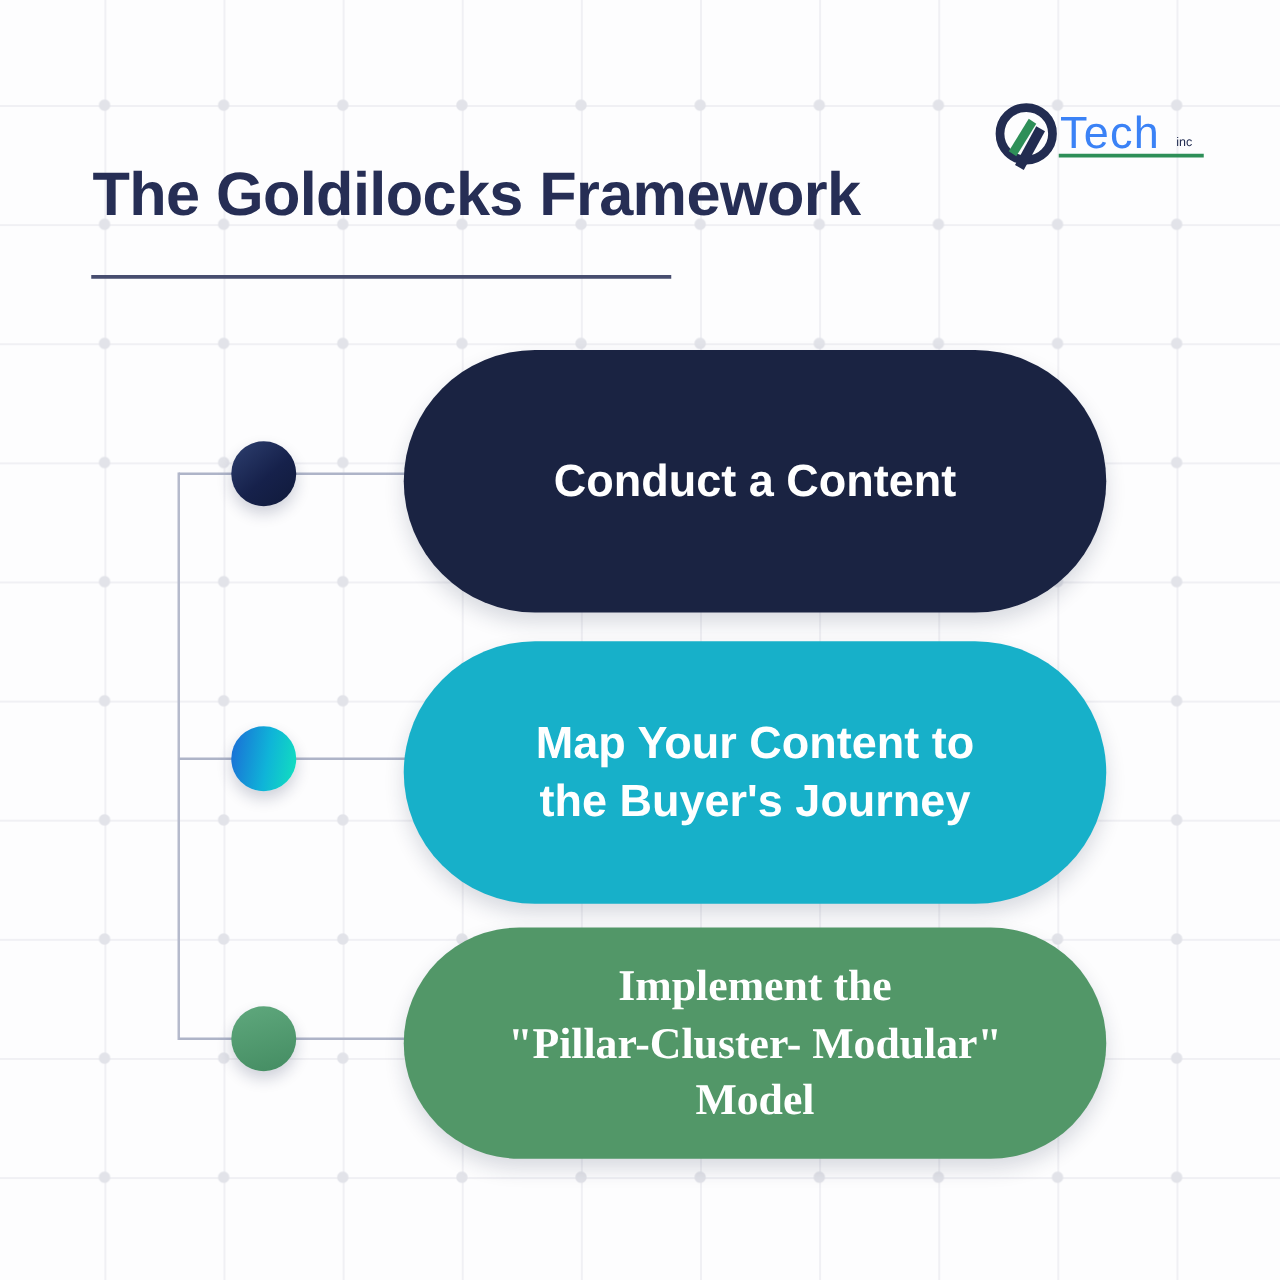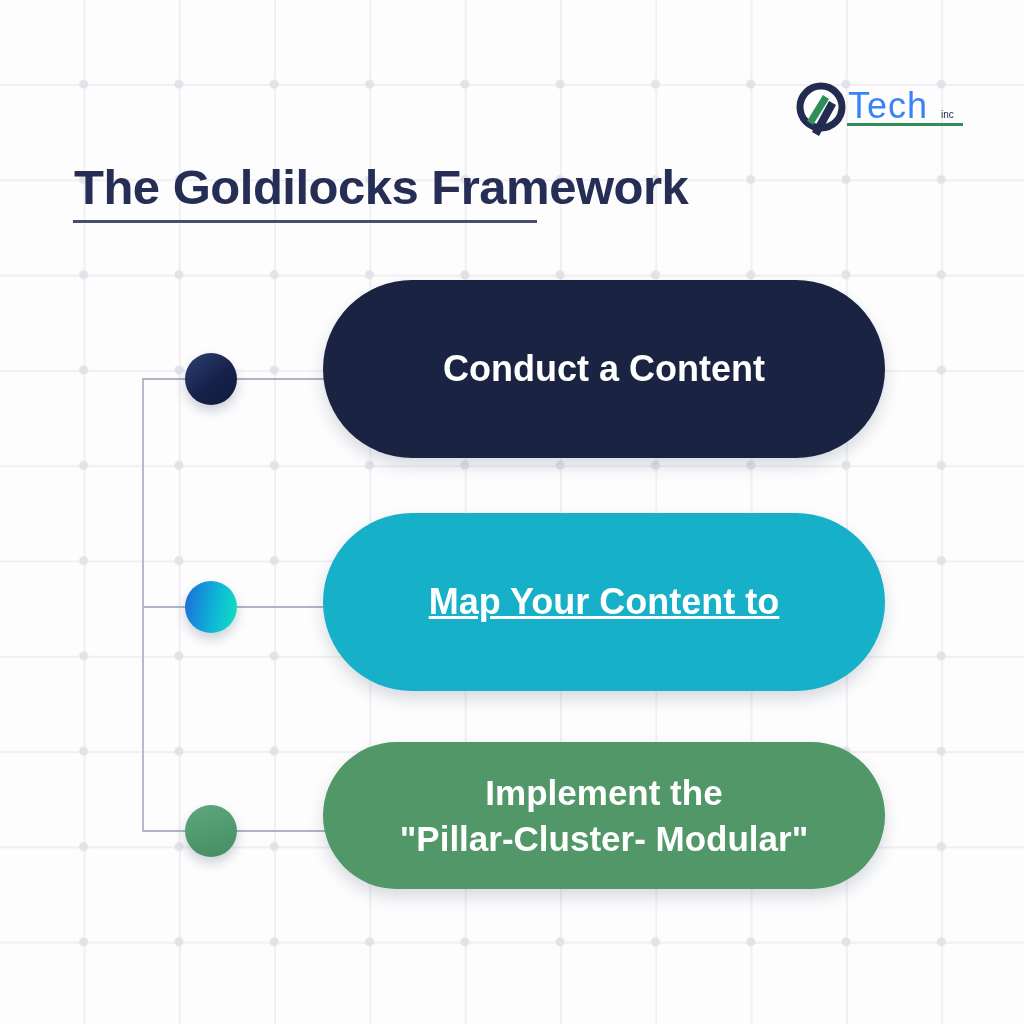--- a/index.html
+++ b/index.html
@@ -18,21 +18,20 @@
   }
   .abs{position:absolute;}
 
   
   .title{
     left:74px;top:128px;
     font-size:49px;font-weight:bold;
     letter-spacing:-0.5px;
     color:#262e55;
     white-space:nowrap;
-    margin-top:31px;
   }
   .title-underline{
     left:73px;top:220px;
     width:464px;height:3px;
     background:#474d6f;
   }
 
   
   .logo{left:795px;top:78px;width:175px;height:70px;}
   .logo-q{position:absolute;left:0;top:2px;}
@@ -64,31 +63,31 @@
 
   .dot{
     width:52px;height:52px;border-radius:50%;
     left:185px;
     box-shadow:0 6px 12px rgba(20,30,70,0.2);
   }
   .d1{top:353px;} .d2{top:581px;} .d3{top:805px;}
 
   
   .pill{
-    left:323px;width:562px;height:178px;
+    left:323px;width:562px;height:210px;
     border-radius:110px;
     display:flex;flex-direction:column;
     align-items:center;justify-content:center;
     text-align:center;
     color:#ffffff;
     font-size:36px;font-weight:bold;
     line-height:1.3;
     box-shadow:0 8px 16px rgba(25,35,66,0.16);
   }
-  .p1{top:280px;} .p2{top:513px;} .p3{top:742px;height:147px;font-size:35px;}
+  .p1{top:280px;} .p2{top:513px;} .p3{top:742px;height:185px;font-size:35px;font-family:Liberation Serif, serif;}
   .pill-line{white-space:nowrap;}
 </style>
 </head>
 <body>
 
 <div class="abs title">The Goldilocks Framework</div>
 <div class="abs title-underline"></div>
 
 <div class="abs logo">
   <svg class="logo-q" width="56" height="64" viewBox="0 0 56 64">
@@ -107,20 +106,22 @@
 <div class="abs h-line h3"></div>
 
 <div class="abs dot d1" style="background: linear-gradient(140deg, rgb(46, 64, 112) 0%, rgb(22, 33, 75) 55%, rgb(16, 26, 58) 100%);"></div>
 <div class="abs dot d2" style="background: linear-gradient(100deg, rgb(26, 113, 214) 5%, rgb(15, 180, 216) 55%, rgb(18, 226, 189) 100%);"></div>
 <div class="abs dot d3" style="background: linear-gradient(165deg, rgb(95, 168, 125) 0%, rgb(68, 140, 98) 100%);"></div>
 
 <div class="abs pill p1" style="background: rgb(26, 35, 66);">
   <div class="pill-line">Conduct a Content</div>
 </div>
 
-<div class="abs pill p2" style="background: rgb(23, 176, 201); text-decoration: underline;">
+<div class="abs pill p2" style="background: rgb(23, 176, 201);">
   <div class="pill-line">Map Your Content to</div>
+  <div class="pill-line">the Buyer's Journey</div>
 </div>
 
 <div class="abs pill p3" style="background: rgb(82, 151, 104);">
   <div class="pill-line">Implement the</div>
   <div class="pill-line">"Pillar-Cluster- Modular"</div>
+  <div class="pill-line">Model</div>
 </div>
 
 </body></html>

